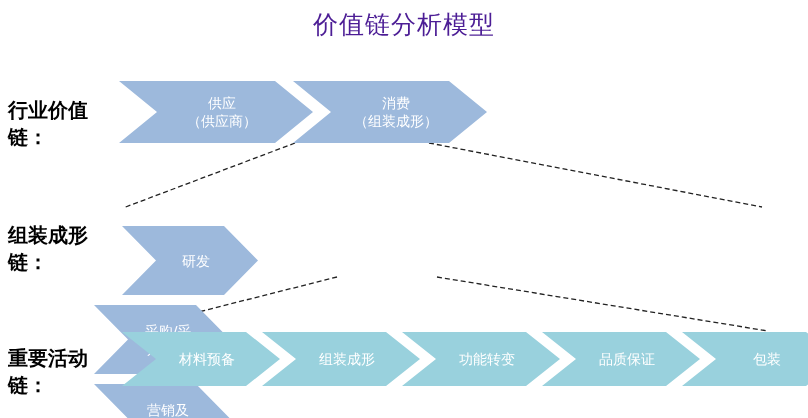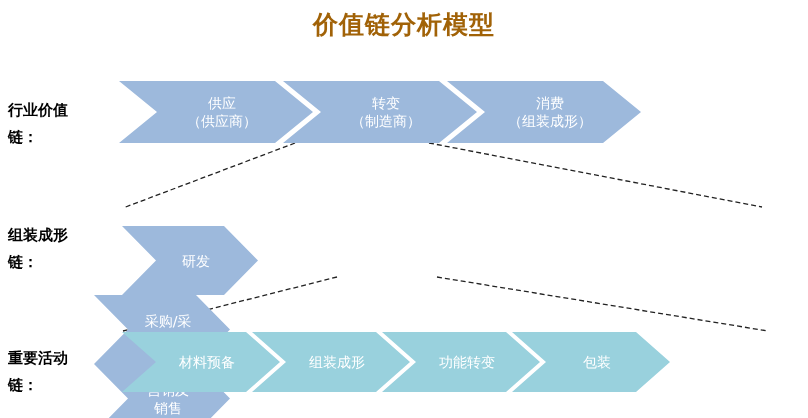--- a/index.html
+++ b/index.html
@@ -6,31 +6,31 @@
   .canvas{
     position:relative;
     width:808px;height:418px;
     background:#ffffff;
     font-family:"DejaVu Sans", sans-serif;
     overflow:hidden;
   }
   .title{
     position:absolute;top:8px;left:0;width:808px;
     text-align:center;
-    font-size:25px;font-weight:bold;color:#a16207;
+    font-size:25px;font-weight:normal;color:#4c1d95;
     letter-spacing:1px;
   }
   .connectors{position:absolute;top:0;left:0;}
   .row{position:absolute;left:0;width:808px;}
   .row-label{
     position:absolute;left:8px;top:0;width:112px;
-    font-size:15px;font-weight:bold;color:#000;
+    font-size:20px;font-weight:bold;color:#000;
     line-height:27px;white-space:pre-line;
   }
-  .chevrons{position:absolute;display:flex;}
+  .chevrons{position:absolute;display:flex;gap:10px;}
   .chev{
     display:flex;align-items:center;justify-content:center;
     text-align:center;color:#ffffff;
     font-size:14px;line-height:18px;white-space:pre-line;
     box-sizing:border-box;
   }
   
   .row-industry .chevrons{left:119px;top:0;}
   .row-industry .chev{
     width:194px;height:62px;background:#9db9dc;
@@ -42,21 +42,21 @@
   .row-company .chevrons{left:122px;top:18px;flex-direction:column;}
   .row-company .chev{
     width:136px;height:69px;background:#9db9dc;
     clip-path:polygon(0 0, calc(100% - 34px) 0, 100% 50%, calc(100% - 34px) 100%, 0 100%, 34px 50%);
     padding:0 16px 0 28px;
   }
   .row-company .chev + .chev{margin-left:-28px;}
   
   .row-activity .chevrons{left:122px;top:0;}
   .row-activity .chev{
-    width:158px;height:60px;background:#99d1dd;
+    width:158px;height:54px;background:#99d1dd;
     clip-path:polygon(0 0, calc(100% - 34px) 0, 100% 50%, calc(100% - 34px) 100%, 0 100%, 34px 50%);
     padding:0 16px 0 28px;
   }
   .row-activity .chev + .chev{margin-left:-28px;}
 </style>
 </head>
 <body>
 
 <div class="canvas">
 
@@ -68,22 +68,20 @@
     <line x1="337" y1="277" x2="123" y2="331" stroke="#222" stroke-width="1.3" stroke-dasharray="5 3"></line>
     <line x1="437" y1="277" x2="768" y2="331" stroke="#222" stroke-width="1.3" stroke-dasharray="5 3"></line>
   </svg>
 
   <div class="row row-industry" style="top:81px;">
     <div class="row-label" style="top:16px;">行业价值
 链：</div>
     <div class="chevrons">
       <div class="chev">供应
 （供应商）</div>
-      <div class="chev">转变
-（制造商）</div>
       <div class="chev">消费
 （组装成形）</div>
     </div>
   </div>
 
   <div class="row row-company" style="top:208px;">
     <div class="row-label" style="top:14px;">组装成形
 链：</div>
     <div class="chevrons">
       <div class="chev">研发</div>
@@ -96,17 +94,18 @@
     </div>
   </div>
 
   <div class="row row-activity" style="top:332px;">
     <div class="row-label" style="top:13px;">重要活动
 链：</div>
     <div class="chevrons">
       <div class="chev">材料预备</div>
       <div class="chev">组装成形</div>
       <div class="chev">功能转变</div>
+      <div class="chev">品质保证</div>
       <div class="chev">包装</div>
     </div>
   </div>
 
 </div>
 
 </body></html>

